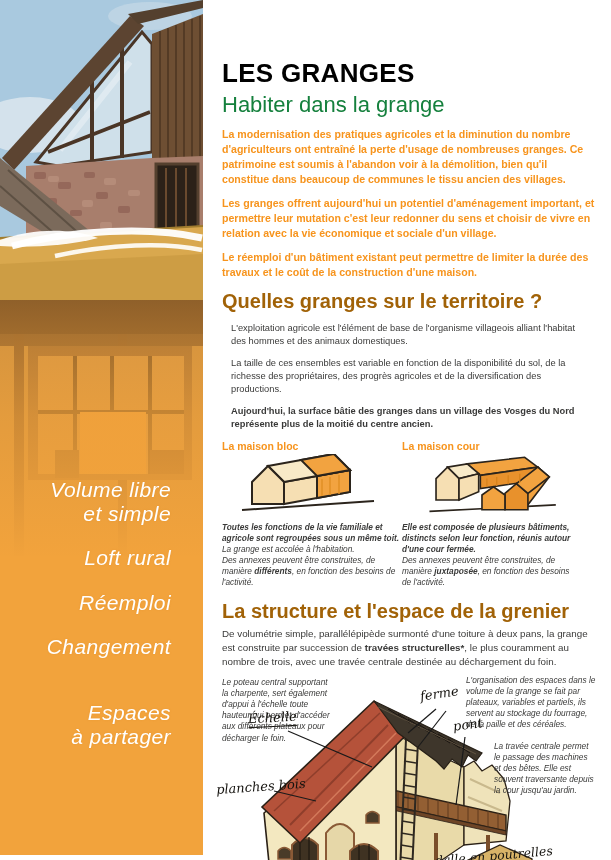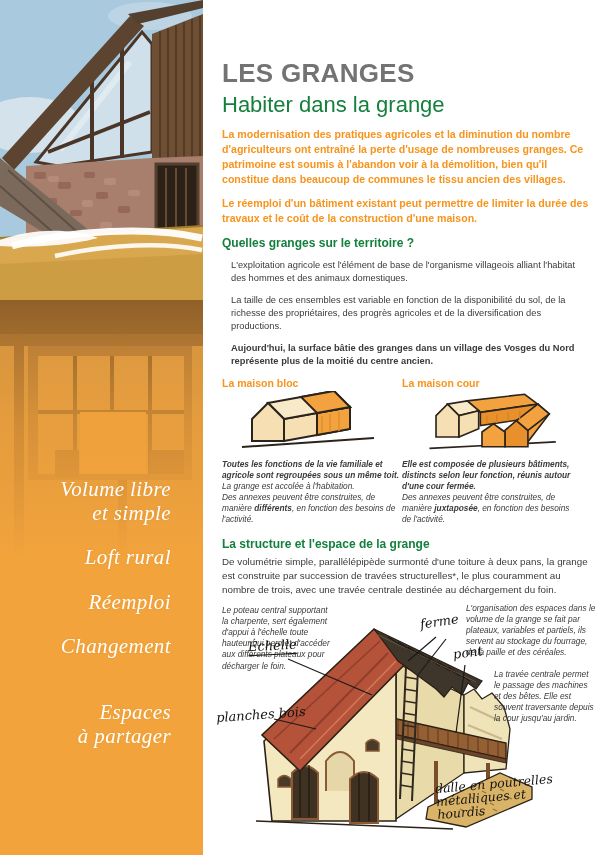--- a/index.html
+++ b/index.html
@@ -4,45 +4,45 @@
 <style>
   html,body{margin:0;padding:0;background:#ffffff;}
   .page{position:relative;width:611px;height:860px;background:#fff;overflow:hidden;
         font-family:"Liberation Sans",sans-serif;color:#3A3A39;}
 
   
   .sidebar{position:absolute;left:0;top:0;width:203px;height:855px;}
   .sidebar svg{display:block;}
   .orange-fill{position:absolute;left:0;top:556px;width:203px;height:299px;background:#F2A33C;}
   .kw{position:absolute;right:32px;z-index:5;text-align:right;color:#fff;
-      font-family:Liberation Serif, serif;font-style:italic;font-size:21px;line-height:1.12;
+      font-family:Liberation Sans, sans-serif;font-style:italic;font-size:21px;line-height:1.12;
       letter-spacing:.4px;text-shadow:0 0 2px rgba(220,140,40,.4);}
   .kw span{display:block;}
 
   
   .content{position:absolute;left:222px;top:0;width:374px;}
-  .title{margin:58px 0 0;font-size:26px;font-weight:bold;color:#737373;letter-spacing:.3px;}
+  .title{margin:58px 0 0;font-size:26px;font-weight:bold;color:#000000;letter-spacing:.3px;}
   .subtitle{margin:3px 0 0;font-size:22px;font-weight:normal;color:#15803d;}
   .lead p{margin:9px 0;color:#F7941D;font-weight:bold;font-size:10.6px;line-height:1.42;}
-  h2.sec{margin:10px 0 3px;color:#15803d;font-size:12px;font-weight:bold;}
+  h2.sec{margin:10px 0 3px;color:#a16207;font-size:20px;font-weight:bold;}
   .bodytxt p{margin:9px;font-size:9.3px;line-height:1.4;}
   .bold-note{font-weight:bold;}
 
   
   .typo-row{display:flex;gap:2px;margin-top:8px;}
   .typo-col{width:178px;}
   .typo-label{color:#F7941D;font-weight:bold;font-size:10.5px;margin:0 0 2px;}
   .typo-fig{height:64px;}
   .cap{margin:4px 0 0;font-size:8.3px;font-style:italic;line-height:1.32;}
   .cap .b{font-weight:bold;display:block;}
   .cap .blk{display:block;}
 
   
   .struct-body{margin:4px 0 0;font-size:9.8px;line-height:1.42;}
-  .struct-body .b{font-weight:normal;margin-top:32px;}
+  .struct-body .b{font-weight:bold;margin-top:32px;}
 
   
   .illus{position:relative;height:248px;margin-top:6px;}
   .note{position:absolute;font-size:8.3px;font-style:italic;line-height:1.35;color:#3A3A39;z-index:6;}
   .note-left{left:0;top:2px;width:110px;}
   .note-right-top{right:0;top:0;width:130px;}
   .note-right-mid{right:0;top:66px;width:102px;}
   .barn-wrap{position:absolute;left:16px;top:18px;width:330px;height:212px;z-index:1;}
   .pointer-overlay{position:absolute;left:0;top:0;z-index:4;pointer-events:none;}
   .hand{position:absolute;z-index:7;font-family:"DejaVu Serif",serif;font-style:italic;
@@ -168,20 +168,21 @@
     </div>
   </div>
 
   <div class="content">
 
     <h1 class="title">LES GRANGES</h1>
     <div class="subtitle">Habiter dans la grange</div>
 
     <div class="lead">
       <p>La modernisation des pratiques agricoles et la diminution du nombre d'agriculteurs ont entraîné la perte d'usage de nombreuses granges. Ce patrimoine est soumis à l'abandon voir à la démolition, bien qu'il constitue dans beaucoup de communes le tissu ancien des villages.</p>
+      <p>Les granges offrent aujourd'hui un potentiel d'aménagement important, et permettre leur mutation c'est leur redonner du sens et choisir de vivre en relation avec la vie économique et sociale d'un village.</p>
       <p>Le réemploi d'un bâtiment existant peut permettre de limiter la durée des travaux et le coût de la construction d'une maison.</p>
     </div>
 
     <h2 class="sec">Quelles granges sur le territoire ?</h2>
     <div class="bodytxt">
       <p>L'exploitation agricole est l'élément de base de l'organisme villageois alliant l'habitat des hommes et des animaux domestiques.</p>
       <p>La taille de ces ensembles est variable en fonction de la disponibilité du sol, de la richesse des propriétaires, des progrès agricoles et de la diversification des productions.</p>
       <p class="bold-note">Aujourd'hui, la surface bâtie des granges dans un village des Vosges du Nord représente plus de la moitié du centre ancien.</p>
     </div>
 
@@ -236,21 +237,21 @@
         </div>
         <p class="cap">
           <span class="b">Elle est composée de plusieurs bâtiments, distincts selon leur fonction, réunis autour d'une cour fermée.</span>
           <span class="blk">
             <span>Des annexes peuvent être construites, de manière </span><span style="font-weight:bold">juxtaposée</span><span>, en fonction des besoins de l'activité.</span>
           </span>
         </p>
       </div>
     </div>
 
-    <h2 class="sec" style="margin-top:12px;">La structure et l'espace de la grange</h2>
+    <h2 class="sec" style="margin-top:12px;">La structure et l'espace de la grenier</h2>
     <p class="struct-body">
       <span>De volumétrie simple, parallélépipède surmonté d'une toiture à deux pans, la grange est construite par succession de </span><span class="b">travées structurelles*</span><span>, le plus couramment au nombre de trois, avec une travée centrale destinée au déchargement du foin.</span>
     </p>
 
     <div class="illus">
 
       <div class="note note-left">Le poteau central supportant la charpente, sert également d'appui à l'échelle toute hauteur qui permet d'accéder aux différents plateaux pour décharger le foin.</div>
       <div class="note note-right-mid">La travée centrale permet le passage des machines et des bêtes. Elle est souvent traversante depuis la cour jusqu'au jardin.</div>
       <div class="note note-right-top">L'organisation des espaces dans le volume de la grange se fait par plateaux, variables et partiels, ils servent au stockage du fourrage, de la paille et des céréales.</div>
 

